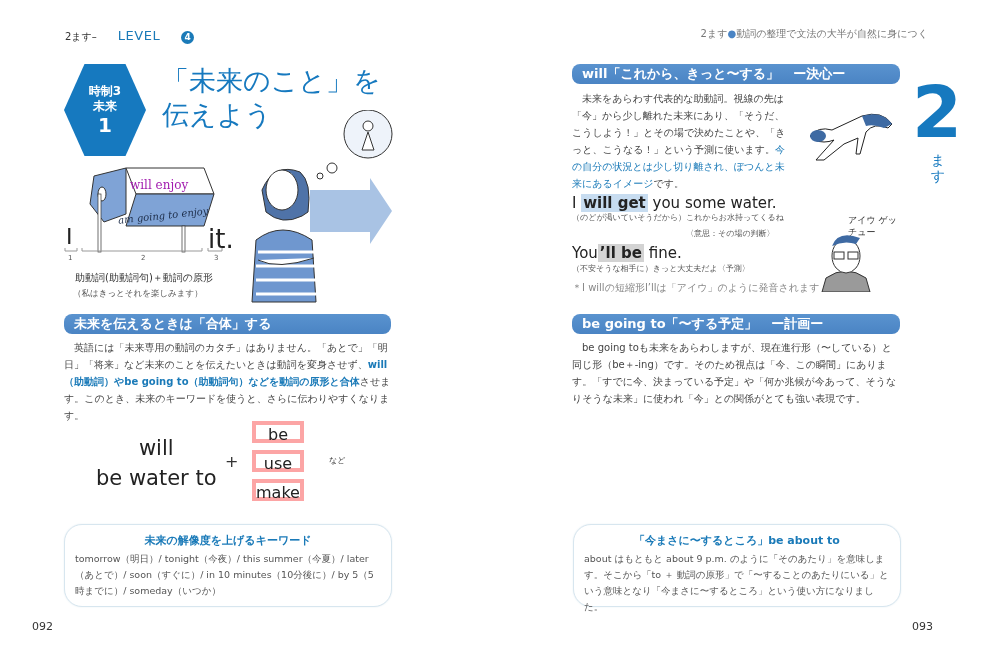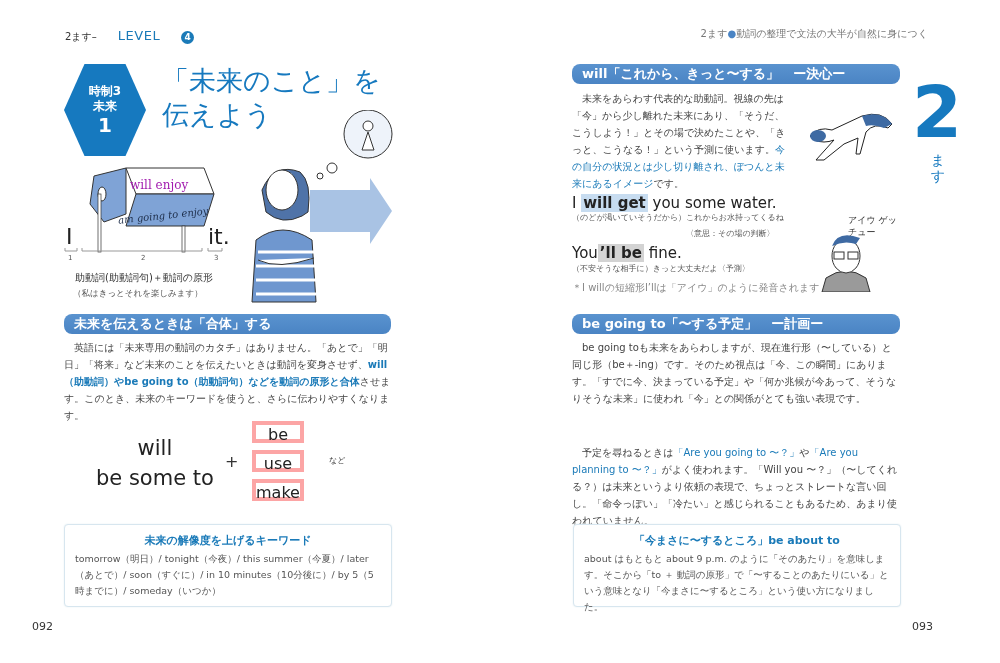--- a/index.html
+++ b/index.html
@@ -12,37 +12,37 @@
   .level { left: 65px; top: 28px; font-size: 10px; color: #333; display: flex; align-items: baseline; gap: 21px; }
   .level .lv { font-size: 13px; color: #1a7ab8; letter-spacing: 0.5px; }
   .level .num { display: inline-block; width: 13px; height: 13px; border-radius: 50%; background: #1a7ab8; color: #fff; font-size: 9px; text-align: center; line-height: 13px; font-weight: bold; }
 
   .hex { left: 64px; top: 64px; width: 82px; height: 92px; background: #1679bf; clip-path: polygon(25% 0, 75% 0, 100% 50%, 75% 100%, 25% 100%, 0 50%); color: #fff; text-align: center; display: flex; flex-direction: column; justify-content: center; }
   .hex .a { font-size: 12px; font-weight: bold; line-height: 15px; }
   .hex .b { font-size: 12px; font-weight: bold; line-height: 15px; }
   .hex .c { font-size: 20px; font-weight: bold; line-height: 22px; }
   .title { left: 156px; top: 64px; font-size: 27px; color: #1679bf; line-height: 34px; margin-left: 6px; }
   .sent-i { left: 66px; top: 224px; font-size: 22px; color: #222; }
-  .sent-it { left: 208px; top: 224px; font-size: 22px; color: #222; }
+  .sent-it { left: 208px; top: 224px; font-size: 26px; color: #222; }
   .formula { left: 75px; top: 271px; font-size: 10px; color: #333; }
   .formula-trans { left: 73px; top: 288px; font-size: 8.5px; color: #555; }
 
   .bar { height: 20px; border-radius: 8px; background: linear-gradient(#5a93cf, #4a84c4); color: #fff; font-weight: bold; padding-left: 10px; font-size: 13px; line-height: 20px; white-space: nowrap; }
   .bar .sub { margin-left: 14px; }
 
   .para { font-size: 10px; line-height: 17px; color: #444; }
   .para .hl { color: #1a7ab8; font-weight: bold; }
   .para .hl2 { color: #1a7ab8; }
 
   .combo-left { left: 96px; top: 433px; font-size: 21px; text-align: center; color: #222; line-height: 30px; }
   .plus { left: 225px; top: 452px; font-size: 16px; color: #333; }
   .verbbox { left: 252px; width: 52px; height: 22px; border: 4px solid #fca5a5; font-size: 16px; text-align: center; line-height: 20px; color: #222; }
   .nado { left: 329px; top: 455px; font-size: 8px; color: #333; }
 
-  .card { border: 1px solid #d7e6ef; border-radius: 4px; background: #fff; box-shadow: 0 0 2px #e6eef3; }
+  .card { border: 1px solid #d7e6ef; border-radius: 18px; background: #fff; box-shadow: 0 0 2px #e6eef3; }
   .card .ct { text-align: center; color: #1a7ab8; font-size: 11px; font-weight: bold; margin-top: 8px; }
   .card .cb { font-size: 9.5px; line-height: 16px; color: #555; padding: 3px 10px 0 10px; }
 
   .pgnum { font-size: 11px; color: #333; }
   .running { right: 72px; top: 27px; font-size: 10px; color: #777; }
   .running .dot { color: #4a84c4; }
 
   .big2 { left: 412px; top: 72px; font-size: 72px; color: #1679bf; line-height: 80px; font-weight: bold; }
   .masu { left: 430px; top: 152px; font-size: 14px; color: #1679bf; line-height: 16px; width: 16px; text-align: center; }
 
@@ -115,21 +115,21 @@
     <polygon points="70,80 130,80 130,68 152,101 130,134 130,122 70,122" fill="#a9c3e4" transform="translate(0,0)"></polygon>
   </svg>
 
   <div class="abs bar" style="left:64px;top:314px;width:327px">未来を伝えるときは「合体」する</div>
   <div class="abs para" style="left:64px;top:339px;width:328px">
     <span>　英語には「未来専用の動詞のカタチ」はありません。「あとで」「明日」「将来」など未来のことを伝えたいときは動詞を変身させず、</span><span class="hl">will（助動詞）やbe going to（助動詞句）などを動詞の原形と合体</span><span>させます。このとき、未来のキーワードを使うと、さらに伝わりやすくなります。</span>
   </div>
 
   <div class="abs combo-left">
     <div>will</div>
-    <div>be some to</div>
+    <div>be water to</div>
   </div>
   <div class="abs plus">+</div>
   <div class="abs verbbox" style="top:421px">be</div>
   <div class="abs verbbox" style="top:450px">use</div>
   <div class="abs verbbox" style="top:479px">make</div>
   <div class="abs nado">など</div>
 
   <div class="abs card" style="left:64px;top:524px;width:328px;height:83px">
     <div class="ct">未来の解像度を上げるキーワード</div>
     <div class="cb">tomorrow（明日）/ tonight（今夜）/ this summer（今夏）/ later（あとで）/ soon（すぐに）/ in 10 minutes（10分後に）/ by 5（5時までに）/ someday（いつか）</div>
@@ -178,23 +178,20 @@
     <rect x="18" y="26" width="10" height="7" fill="none" stroke="#333"></rect>
     <rect x="32" y="26" width="10" height="7" fill="none" stroke="#333"></rect>
   </svg>
   <div class="abs" style="left:348px;top:214px;font-size:9px;color:#333;width:56px;line-height:12px">アイウ ゲッチュー</div>
 
   <div class="abs bar" style="left:72px;top:314px;width:328px">
     <span>be going to「〜する予定」</span><span class="sub">ー計画ー</span>
   </div>
   <div class="abs para" style="left:72px;top:339px;width:328px">　be going toも未来をあらわしますが、現在進行形（〜している）と同じ形（be＋-ing）です。そのため視点は「今、この瞬間」にあります。「すでに今、決まっている予定」や「何か兆候が今あって、そうなりそうな未来」に使われ「今」との関係がとても強い表現です。</div>
 
-  <div class="abs para" style="left:72px;top:444px;width:328px">
-    <span>　予定を尋ねるときは</span><span class="hl2">「Are you going to 〜？」</span><span>や</span><span class="hl2">「Are you planning to 〜？」</span><span>がよく使われます。「Will you 〜？」（〜してくれる？）は未来というより依頼の表現で、ちょっとストレートな言い回し。「命令っぽい」「冷たい」と感じられることもあるため、あまり使われていません。</span>
-  </div>
 
   <div class="abs card" style="left:73px;top:524px;width:328px;height:83px">
     <div class="ct">「今まさに〜するところ」be about to</div>
     <div class="cb">about はもともと about 9 p.m. のように「そのあたり」を意味します。そこから「to ＋ 動詞の原形」で「〜することのあたりにいる」という意味となり「今まさに〜するところ」という使い方になりました。</div>
   </div>
 
   <div class="abs pgnum" style="left:412px;top:620px">093</div>
 </div>
 
 </body></html>

